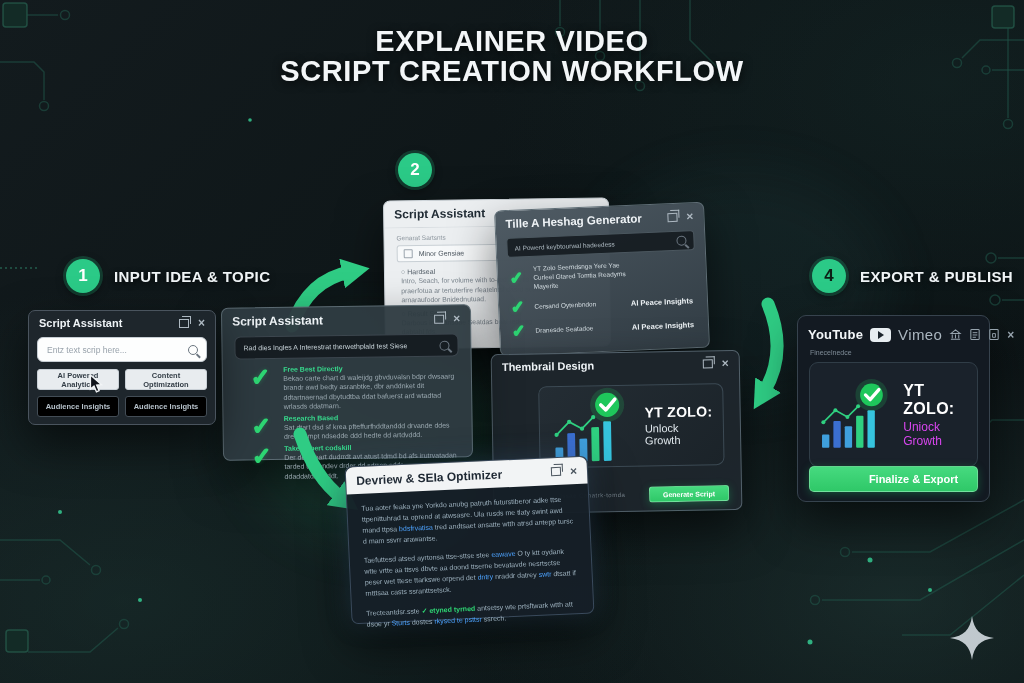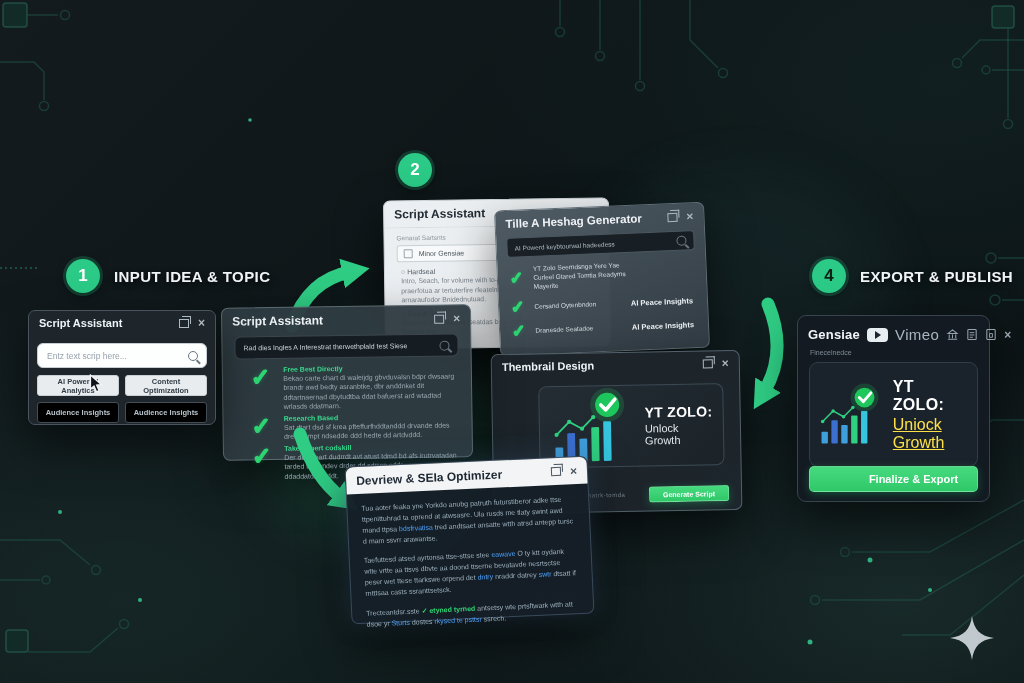--- a/index.html
+++ b/index.html
@@ -50,21 +50,21 @@
   .mag::after{content:'';position:absolute;width:5px;height:1.5px;background:#6b7680;transform:rotate(45deg);right:-4px;bottom:-2px;}
   .check{font-weight:700;line-height:1;color:#2ed573;-webkit-text-stroke:1.2px #2ed573;text-shadow:0 0 5px rgba(46,213,115,.45);flex:none;}
   .check.lg{font-size:23px;}
   .check.md{font-size:16px;}
 
   .btn-green{background:linear-gradient(180deg,#46da7f,#2fc868);color:#fff;font-weight:700;border:1px solid rgba(255,255,255,.25);border-radius:4px;display:flex;align-items:center;justify-content:center;font-family:inherit;box-shadow:0 2px 8px rgba(30,180,100,.35);padding-left:46px;}
 
   
   .win-a{left:28px;top:310px;width:186px;height:113px;background:#1e262c;border:1px solid #4a545e;z-index:7;}
   .win-a .tbar{color:#eef3f6;}
-  .a-search{position:relative;margin:8px 8px 7px;}
+  .a-search{position:relative;margin:2px 8px 7px;}
   .a-search input{width:100%;box-sizing:border-box;height:25px;border-radius:6px;border:1px solid #c6cdd3;background:#fdfefe;padding:0 24px 0 9px;font-size:8.5px;color:#333;font-family:inherit;outline:none;}
   .a-search input::placeholder{color:#98a2ab;}
   .a-search .mag{position:absolute;right:9px;top:8px;}
   .a-grid{display:grid;grid-template-columns:1fr 1fr;gap:6px;margin:0 8px;}
   .a-btn{height:21px;border-radius:3px;font-size:7.5px;font-weight:600;display:flex;align-items:center;justify-content:center;font-family:inherit;border:1px solid;cursor:pointer;}
   .a-btn.light{background:#e8ecef;border-color:#c9d0d6;color:#333d46;}
   .a-btn.dark{background:#000000;border-color:#434d56;color:#b7c2cb;}
 
   
   .win-b{left:222px;top:306px;width:248px;height:151px;background:rgba(47,59,66,.96);border:1px solid #5b6a72;z-index:4;transform:rotate(-0.8deg);}
@@ -127,21 +127,21 @@
   .win-g{left:797px;top:315px;width:191px;height:185px;background:#131a22;border:1px solid #37434e;border-radius:9px;z-index:7;}
   .g-head{display:flex;align-items:center;gap:7px;padding:10px 10px 0;}
   .g-brand{font-size:13px;font-weight:800;color:#f2f6f8;letter-spacing:.2px;}
   .play-badge{width:21px;height:14px;background:#e7edf1;border-radius:4px;display:flex;align-items:center;justify-content:center;flex:none;}
   .play-tri{width:0;height:0;border-left:6px solid #1b242c;border-top:4px solid transparent;border-bottom:4px solid transparent;}
   .g-vimeo{font-size:15px;font-weight:400;color:#aab6bf;letter-spacing:.4px;}
   .g-icons{margin-left:auto;display:flex;gap:7px;align-items:center;color:#97a4ae;}
   .g-sub{font-size:7px;color:#7f8c97;padding:6px 12px 0;}
   .g-card{position:absolute;left:11px;right:11px;top:46px;height:99px;background:#1a222b;border:1px solid #303d47;border-radius:9px;display:flex;align-items:center;padding:2px 8px;gap:5px;}
   .g-th1{font-size:16px;font-weight:800;color:#fff;letter-spacing:.3px;}
-  .g-th2{font-size:16px;color:#fde047;text-decoration:underline;}
+  .g-th2{font-size:12px;color:#d946ef;}
   .g-btn{position:absolute;left:11px;right:11px;bottom:9px;height:26px;font-size:11px;border-radius:5px;}
 
   .cursor{position:absolute;left:88px;top:374px;z-index:10;}
   .sparkle{position:absolute;left:944px;top:610px;z-index:1;}
 </style>
 </head>
 <body>
 
 <div class="stage">
 
@@ -191,20 +191,24 @@
         <circle cx="930" cy="590" r="2"></circle>
       <circle cx="810" cy="642" r="2.5"></circle>
         <circle cx="140" cy="600" r="2"></circle>
       <circle cx="60" cy="512" r="2"></circle>
         <circle cx="250" cy="120" r="1.8"></circle>
     </g>
   </svg>
   <div class="blob blob1"></div>
   <div class="blob blob2"></div>
 
+  <header class="main-title">
+    <div>EXPLAINER VIDEO</div>
+    <div>SCRIPT CREATION WORKFLOW</div>
+  </header>
 
   <div class="step step-1">
     <span class="badge">1</span>
     <span class="step-label">INPUT IDEA &amp; TOPIC</span>
   </div>
   <div class="step step-2">
     <span class="badge">2</span>
   </div>
   <div class="step step-4">
     <span class="badge">4</span>
@@ -386,21 +390,21 @@
     <div class="a-grid">
       <button class="a-btn light">AI Powered Analytics</button>
       <button class="a-btn light">Content Optimization</button>
       <button class="a-btn dark">Audience Insights</button>
       <button class="a-btn dark">Audience Insights</button>
     </div>
   </section>
 
   <section class="win win-g">
     <div class="g-head">
-      <span class="g-brand">Gensiae</span>
+      <span class="g-brand">YouTube</span>
       <span class="play-badge">
           <span class="play-tri"></span>
         </span>
       <span class="g-vimeo">Vimeo</span>
       <span class="g-icons">
         <svg width="13" height="13" viewBox="0 0 14 14">
             <path d="M2 6 L7 2 L12 6 Z M3.5 7 v4 M7 7 v4 M10.5 7 v4 M2 12 h10" stroke="currentColor" stroke-width="1.1" fill="none"></path>
           </svg>
         <svg width="12" height="13" viewBox="0 0 12 14">
             <rect x="1.5" y="1.5" width="9" height="11" rx="1" stroke="currentColor" stroke-width="1.1" fill="none"></rect>

